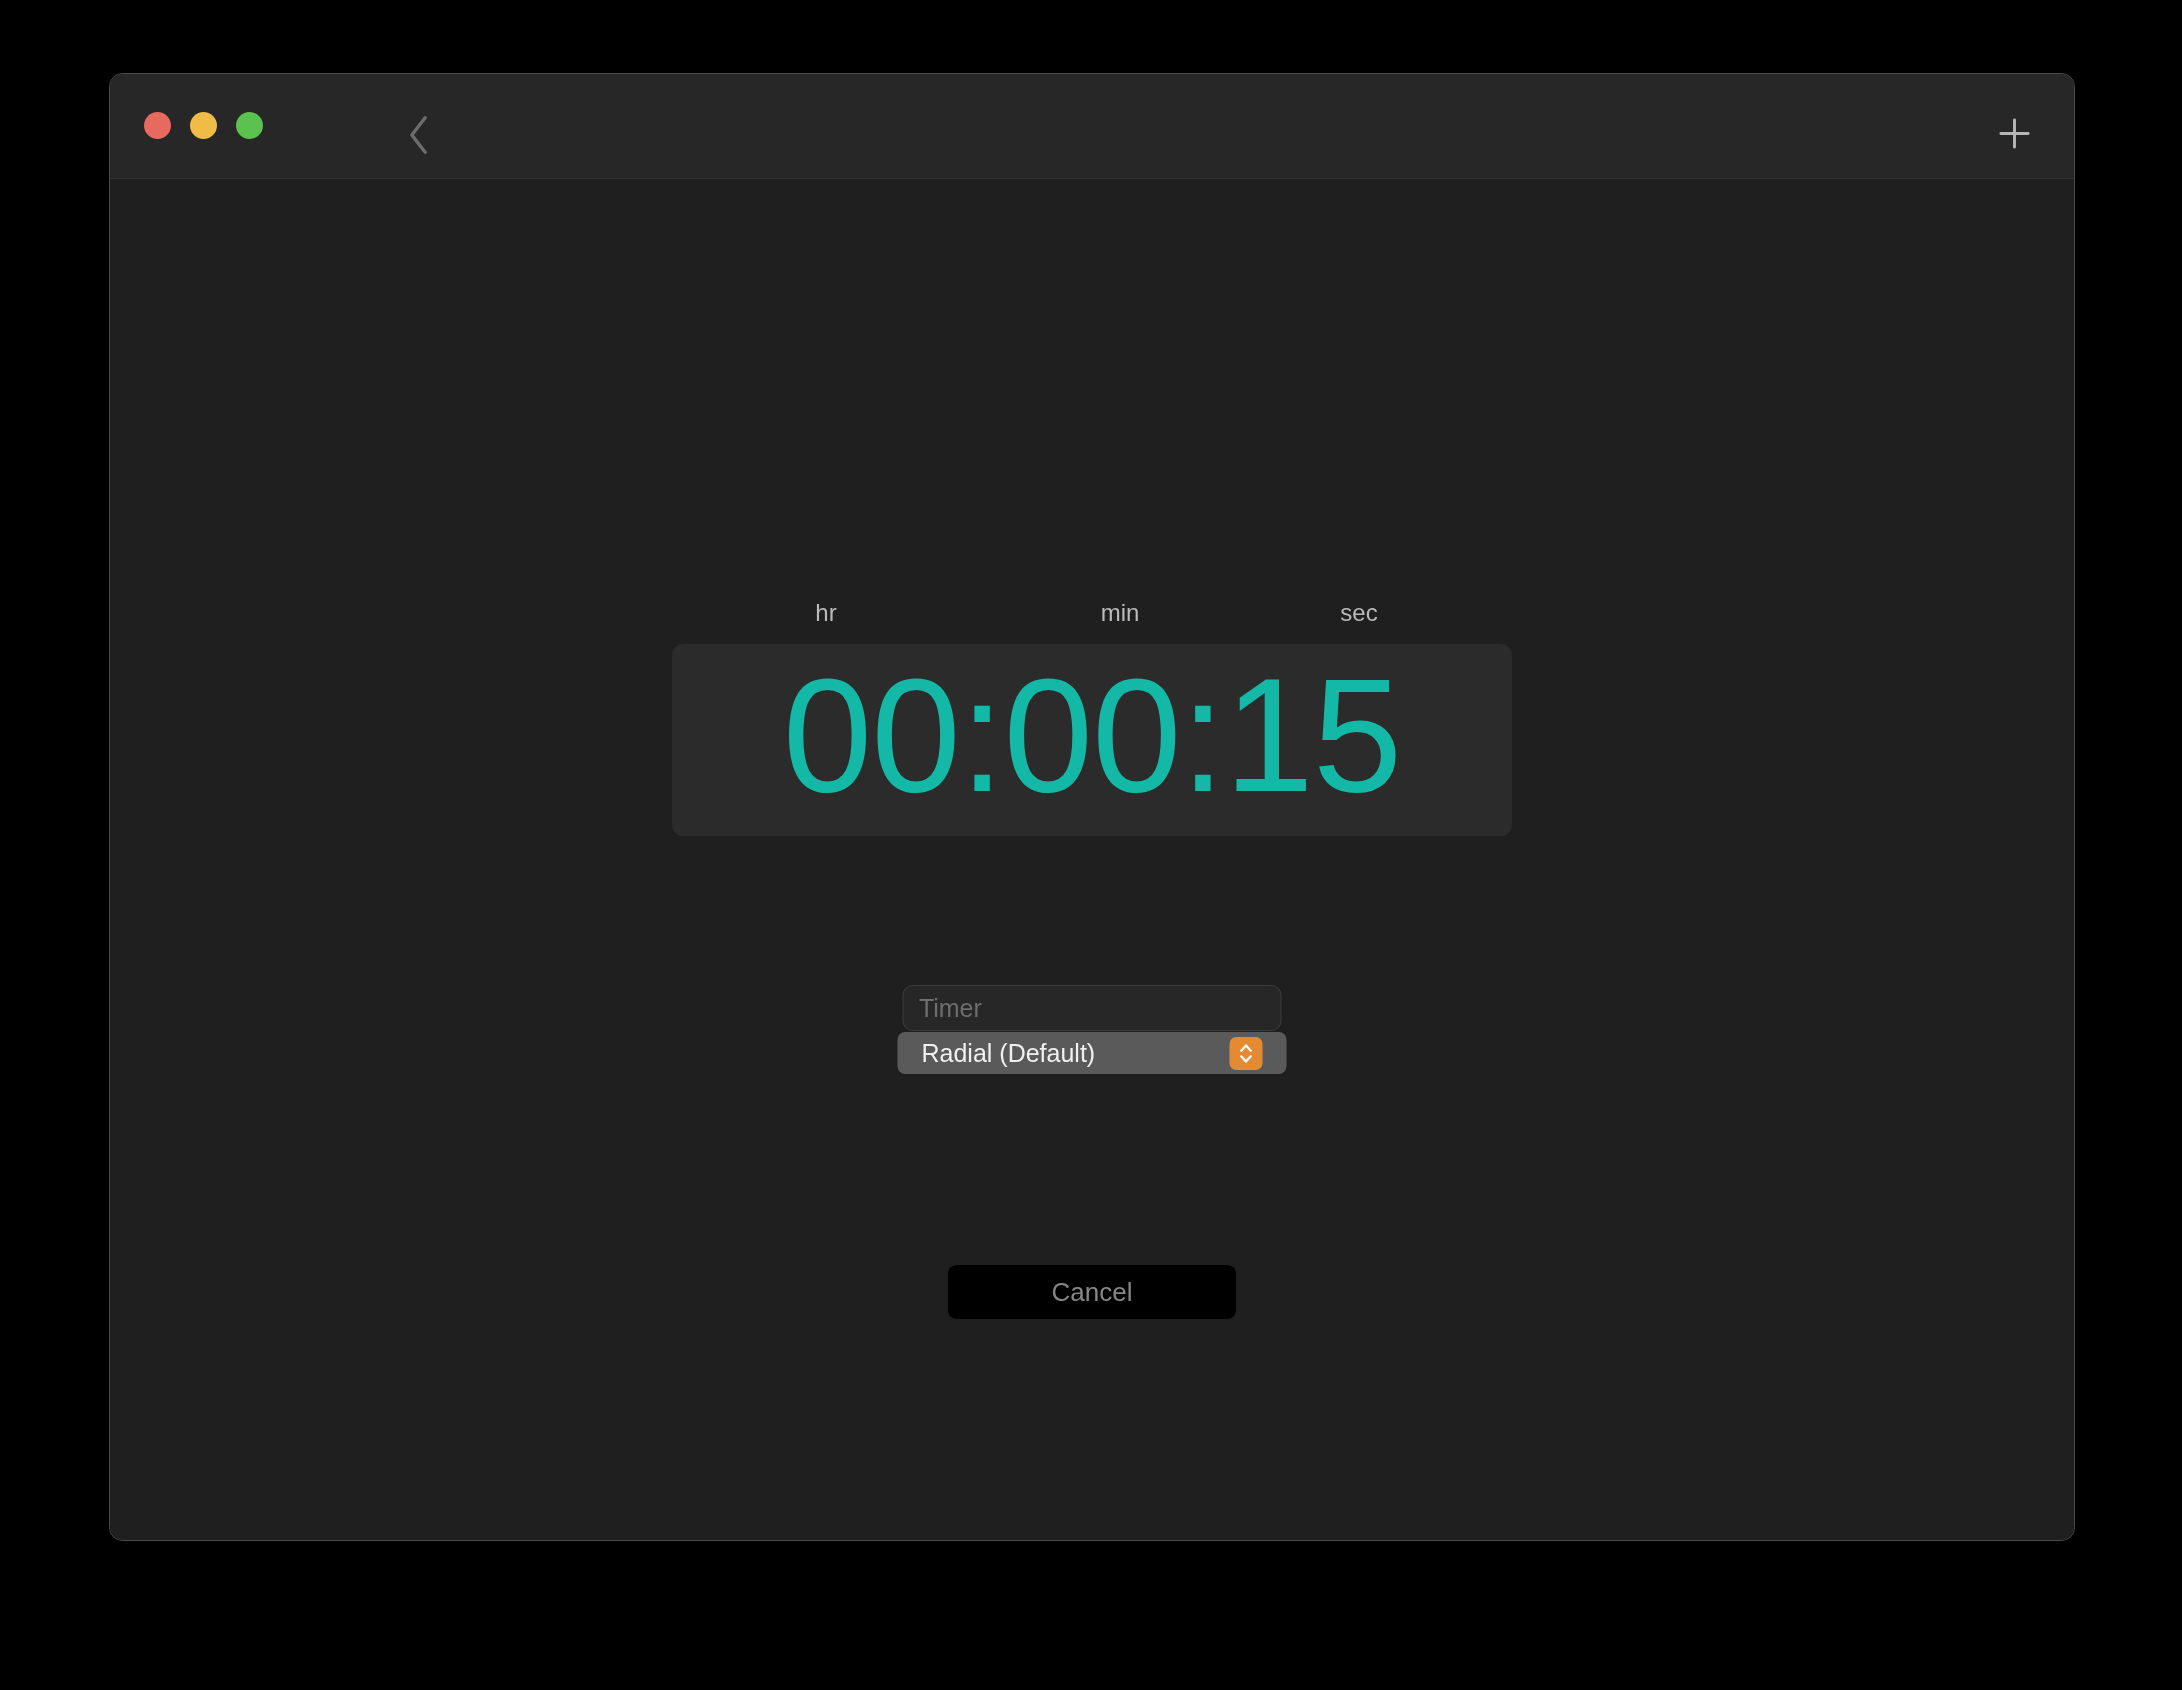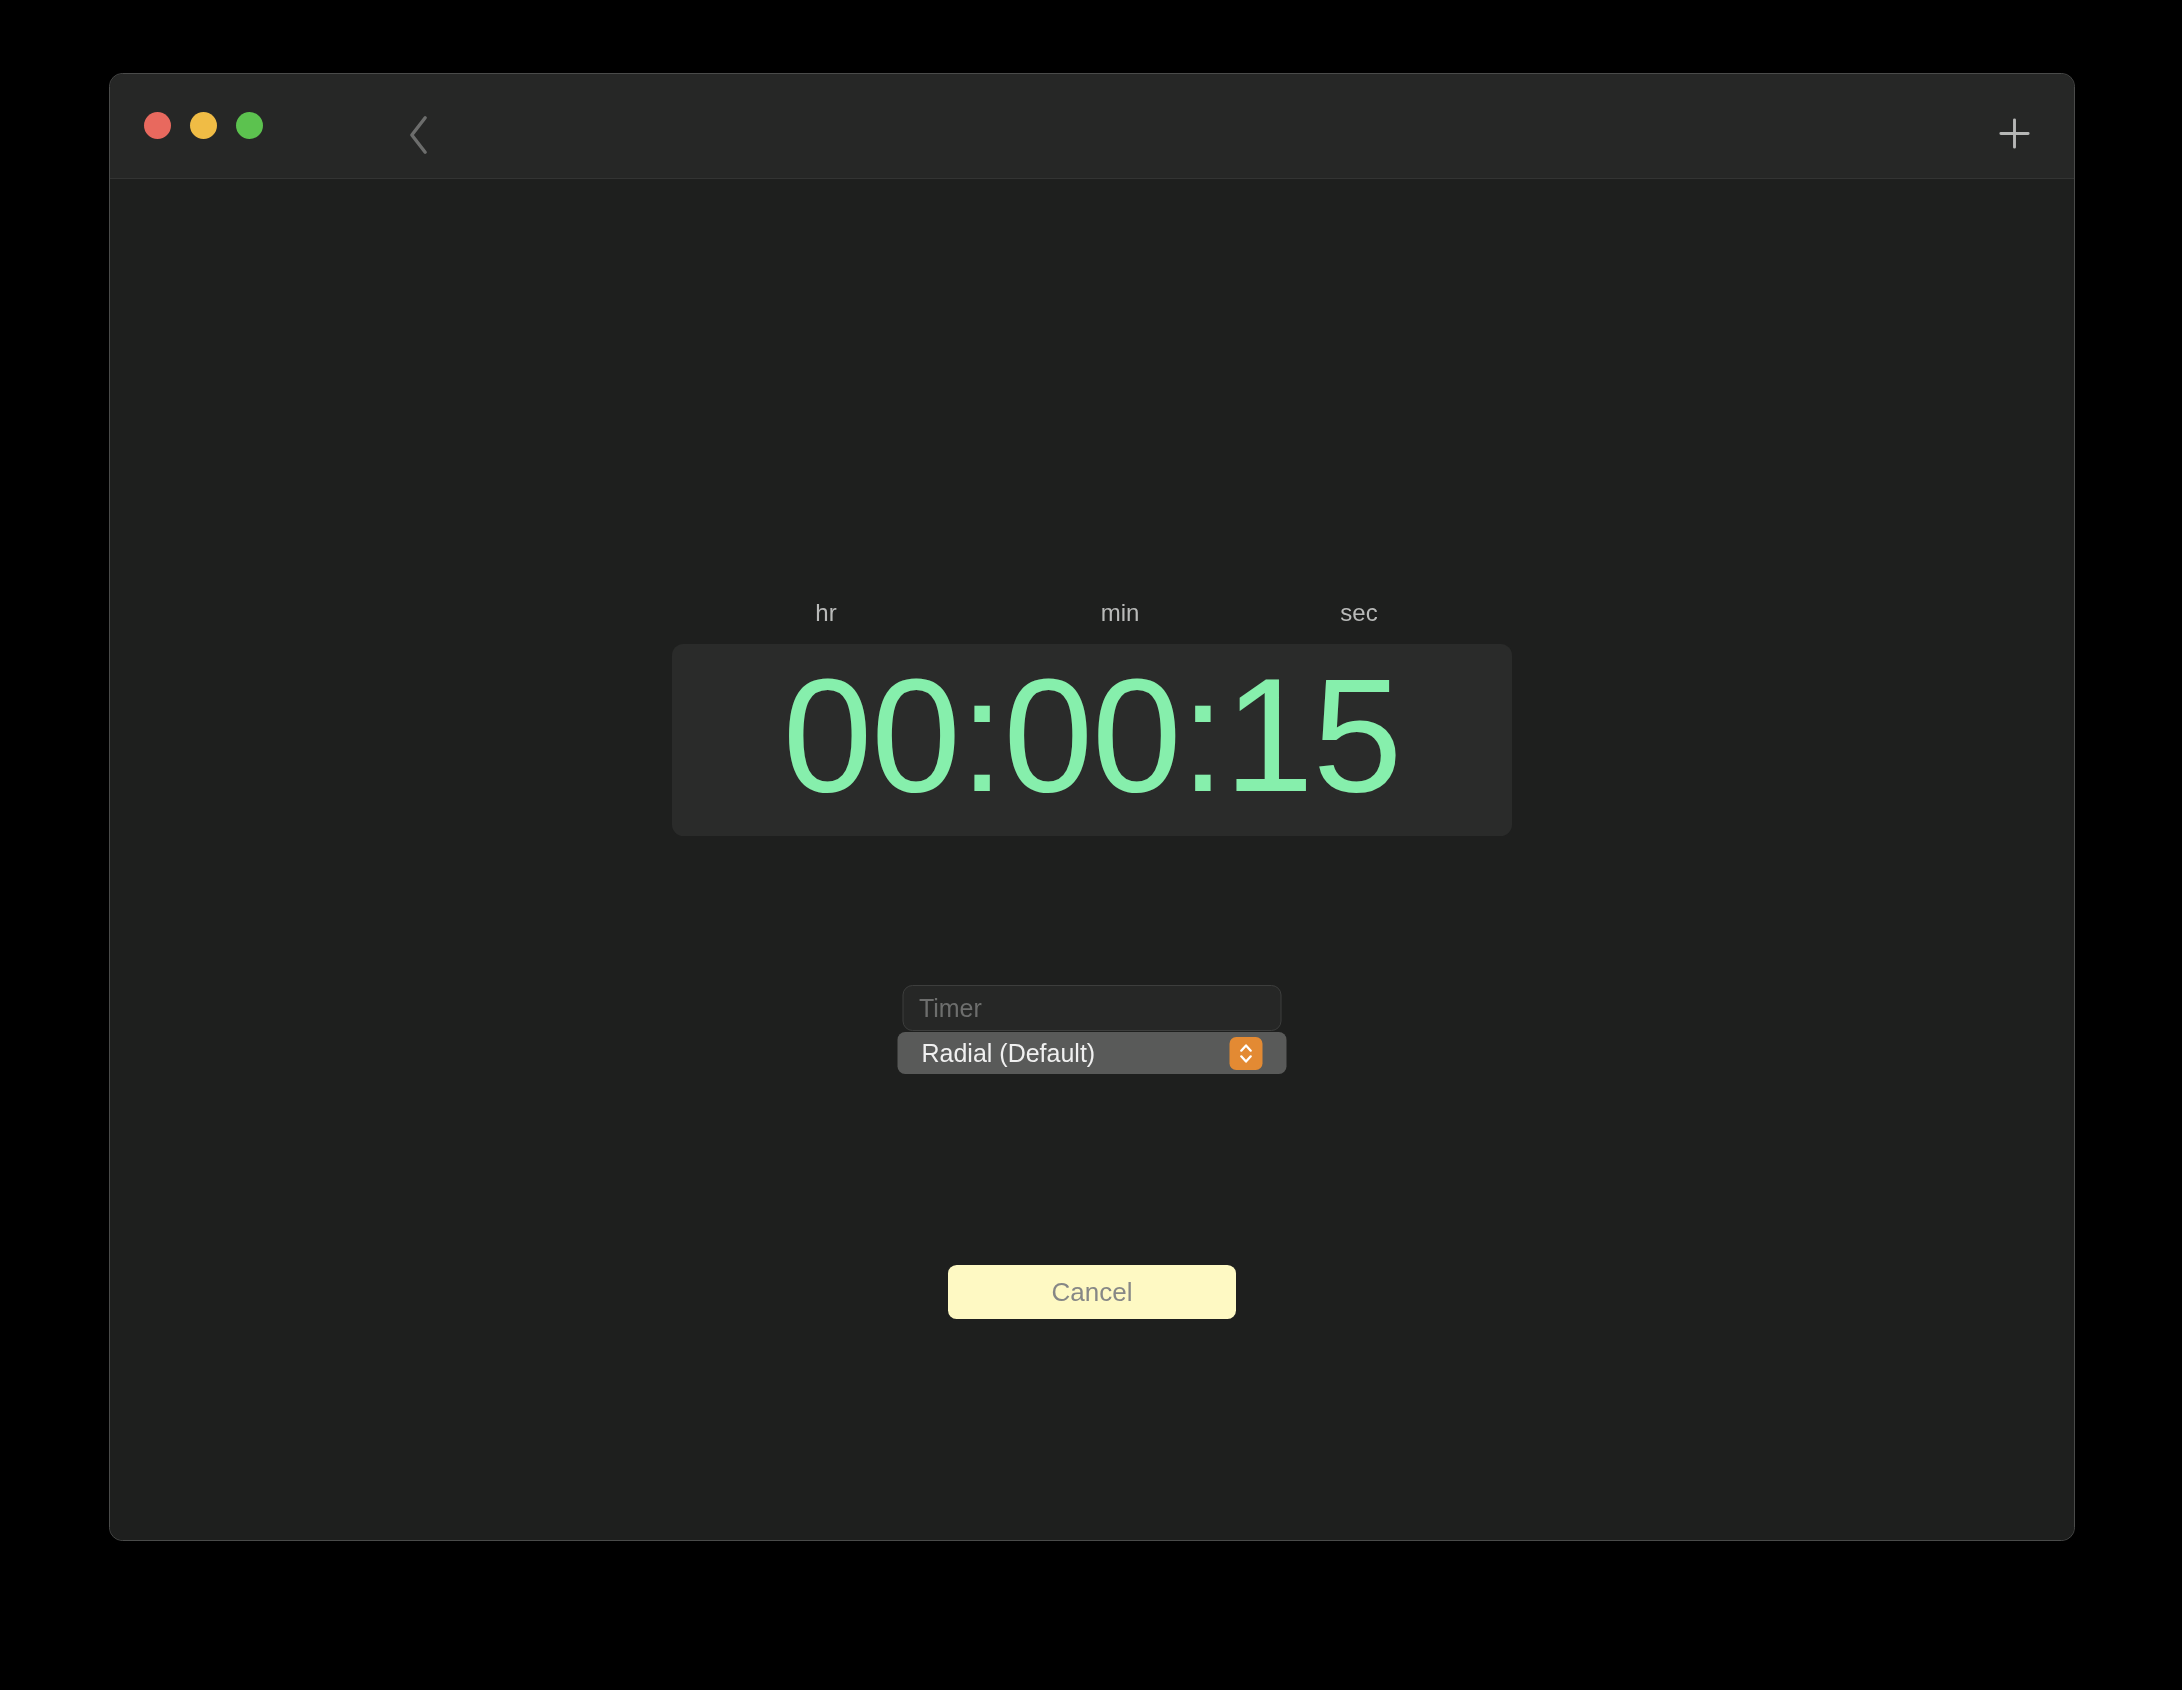--- a/index.html
+++ b/index.html
@@ -157,21 +157,21 @@
     background: #2a2b2a;
     border-radius: 11.5px;
     display: flex;
     align-items: center;
     justify-content: center;
     cursor: default;
   }
   #timer-digits {
     font-size: 161px;
     line-height: 1;
-    color: #86efac;
+    color: #14b8a6;
     font-weight: 300;
     letter-spacing: -1px;
     white-space: nowrap;
     font-family: "Liberation Sans", sans-serif;
     padding-bottom: 9.6px;
   }
 
   #name-field {
     position: absolute;
     left: 50%;
@@ -242,21 +242,21 @@
     display: flex;
     align-items: center;
     justify-content: center;
     font-size: 26px;
     box-sizing: border-box;
     cursor: default;
     white-space: nowrap;
   }
   #cancel-button {
     width: 288px;
-    background: #fef9c3;
+    background: #000000;
     color: #868786;
   }
   #start-button {
     width: 288px;
     background: #46a344;
     color: #ffffff;
   }
 </style>
 </head>
 <body>

